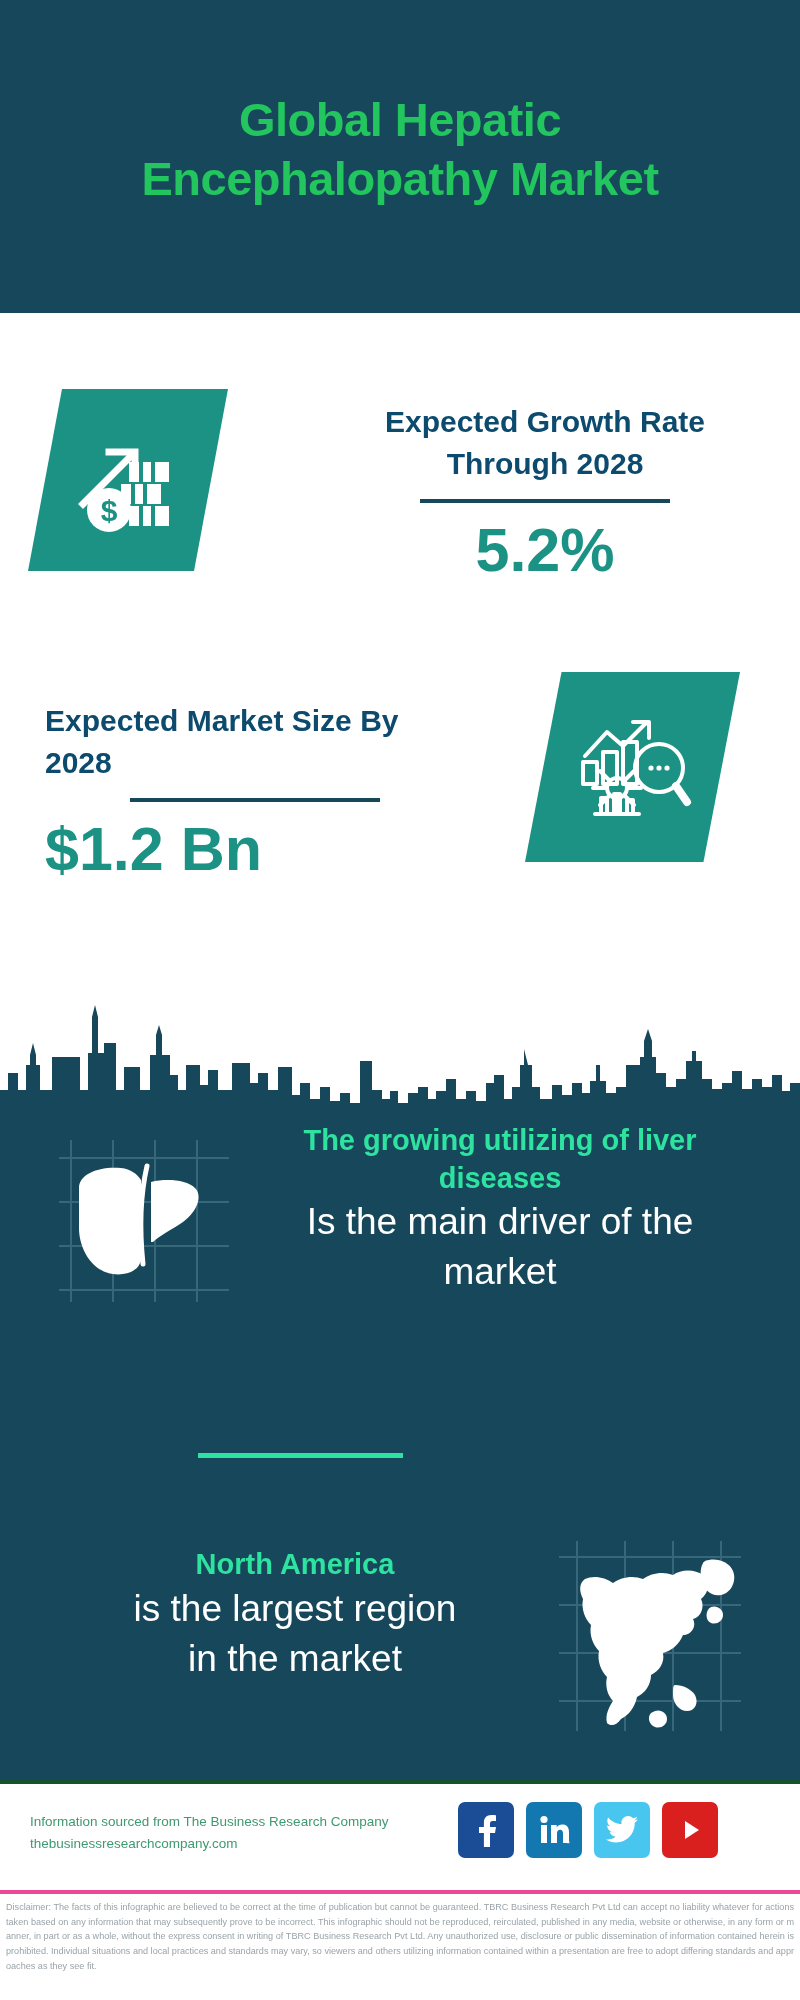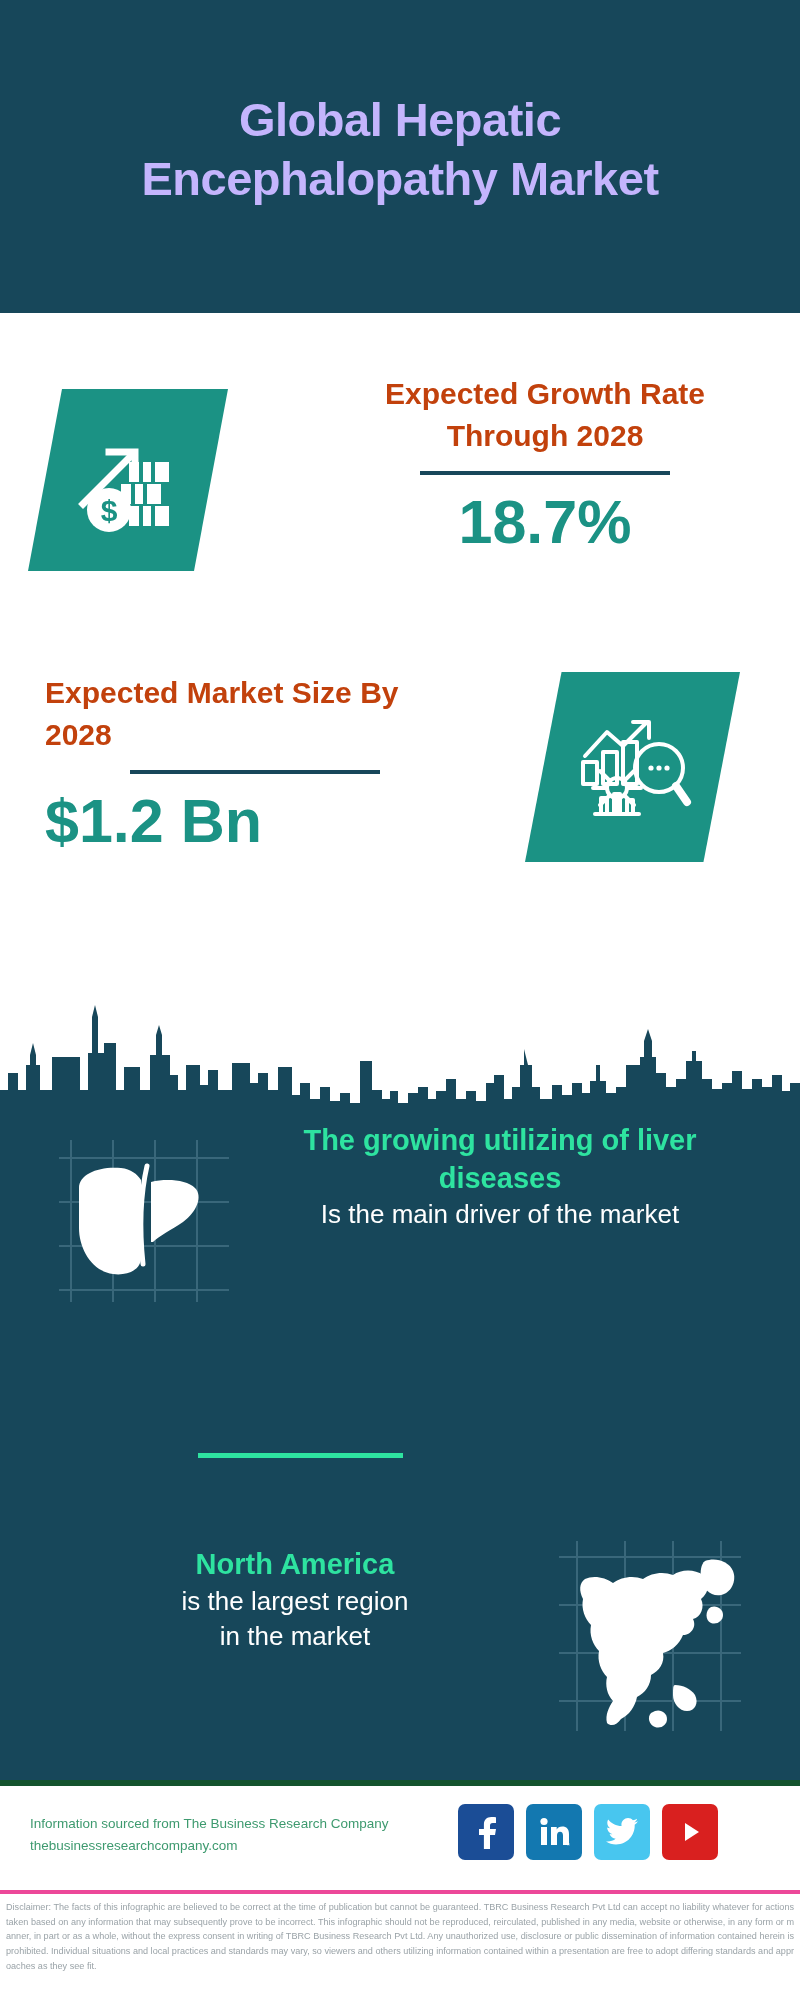--- a/index.html
+++ b/index.html
@@ -11,21 +11,21 @@
   }
   .page { position:relative; width:800px; height:2000px; overflow:hidden; background:#ffffff; }
 
   
   .header {
     position:absolute; left:0; top:0; width:800px; height:313px;
     background:#17475a;
     display:flex; align-items:center; justify-content:center;
   }
   .header-title {
-    color:#c4b5fd;
+    color:#22c55e;
     font-size:47px;
     font-weight:bold;
     line-height:1.24;
     text-align:center;
     letter-spacing:-0.5px;
     width:560px;
     padding-bottom:14px;
   }
 
   
@@ -33,21 +33,21 @@
   .para-badge {
     position:absolute;
     background:#1b9284;
     display:flex; align-items:center; justify-content:center;
   }
   .para-badge.left { left:28px; top:76px; width:200px; height:182px; clip-path: polygon(17% 0, 100% 0, 83% 100%, 0 100%); }
   .stat1-text {
     position:absolute; left:330px; top:60px; width:430px; text-align:center;
   }
   .stat-label {
-    color:#c2410c; font-size:30px; font-weight:bold; line-height:1.4;
+    color:#0c4a6e; font-size:30px; font-weight:bold; line-height:1.4;margin-top:28px;
   }
   .stat-rule {
     width:250px; height:4px; background:#17475a; margin:14px auto 0;
   }
   .stat-value {
     color:#1b9284; font-size:61px; font-weight:bold; line-height:1.15; margin-top:12px;
   }
 
   
   .stat2 { position:absolute; left:0; top:600px; width:800px; height:300px; }
@@ -60,31 +60,31 @@
   .darkbody { position:absolute; left:0; top:126px; width:800px; height:659px; background:#17475a; }
 
   
   .driver-row { position:absolute; left:0; top:1110px; width:800px; height:220px; }
   .grid-icon { position:absolute; }
   .driver-icon { left:55px; top:20px; width:180px; height:180px; }
   .driver-text { position:absolute; left:250px; top:12px; width:500px; text-align:center; }
   .accent-head {
     color:#2ee3a0; font-size:29px; font-weight:bold; line-height:1.3;
   }
-  .sub-line { color:#ffffff; font-size:26px; font-weight:normal; line-height:1.35; }
+  .sub-line { color:#ffffff; font-size:37px; font-weight:normal; line-height:1.35; }
 
   .mid-rule { position:absolute; left:198px; top:1453px; width:205px; height:5px; background:#2ee3a0; }
 
   
   .region-row { position:absolute; left:0; top:1530px; width:800px; height:220px;padding-left:23px; }
   .region-text { position:absolute; left:50px; top:16px; width:490px; text-align:center; }
   .region-icon { left:555px; top:5px; width:190px; height:200px; }
 
   
-  .footer { position:absolute; left:0; top:1780px; width:800px; height:110px; background:#ffffff; border-top:6px solid #14532d; }
+  .footer { position:absolute; left:0; top:1780px; width:800px; height:110px; background:#ffffff; border-top:4px solid #14532d; }
   .footer-inner { position:absolute; left:0; top:0; width:800px; height:110px; }
   .src-text { position:absolute; left:30px; top:27px; width:370px; }
   .src-line { color:#3e9a6f; font-size:13.5px; line-height:1.65; }
   .socials { position:absolute; left:458px; top:18px; display:flex; gap:12px; }
   .social {
     width:56px; height:56px; border-radius:7px;
     display:flex; align-items:center; justify-content:center;
   }
   .s-fb { background:#1b4d96; }
   .s-li { background:#1378b0; }
@@ -132,21 +132,21 @@
           <rect x="66" y="80" width="4" height="20"></rect>
             <rect x="78" y="80" width="4" height="20"></rect>
         </g>
         <circle cx="36" cy="84" r="22" fill="#ffffff"></circle>
         <text x="36" y="95" font-family="Liberation Sans, sans-serif" font-size="30" font-weight="bold" fill="#1b9284" text-anchor="middle">$</text>
       </svg>
     </div>
     <div class="stat1-text">
       <div class="stat-label">Expected Growth Rate Through 2028</div>
       <div class="stat-rule"></div>
-      <div class="stat-value">18.7%</div>
+      <div class="stat-value">5.2%</div>
     </div>
   </div>
 
   <div class="stat2">
     <div class="stat2-text">
       <div class="stat-label">Expected Market Size By 2028</div>
       <div class="stat-rule"></div>
       <div class="stat-value">$1.2 Bn</div>
     </div>
     <div class="para-badge right">

